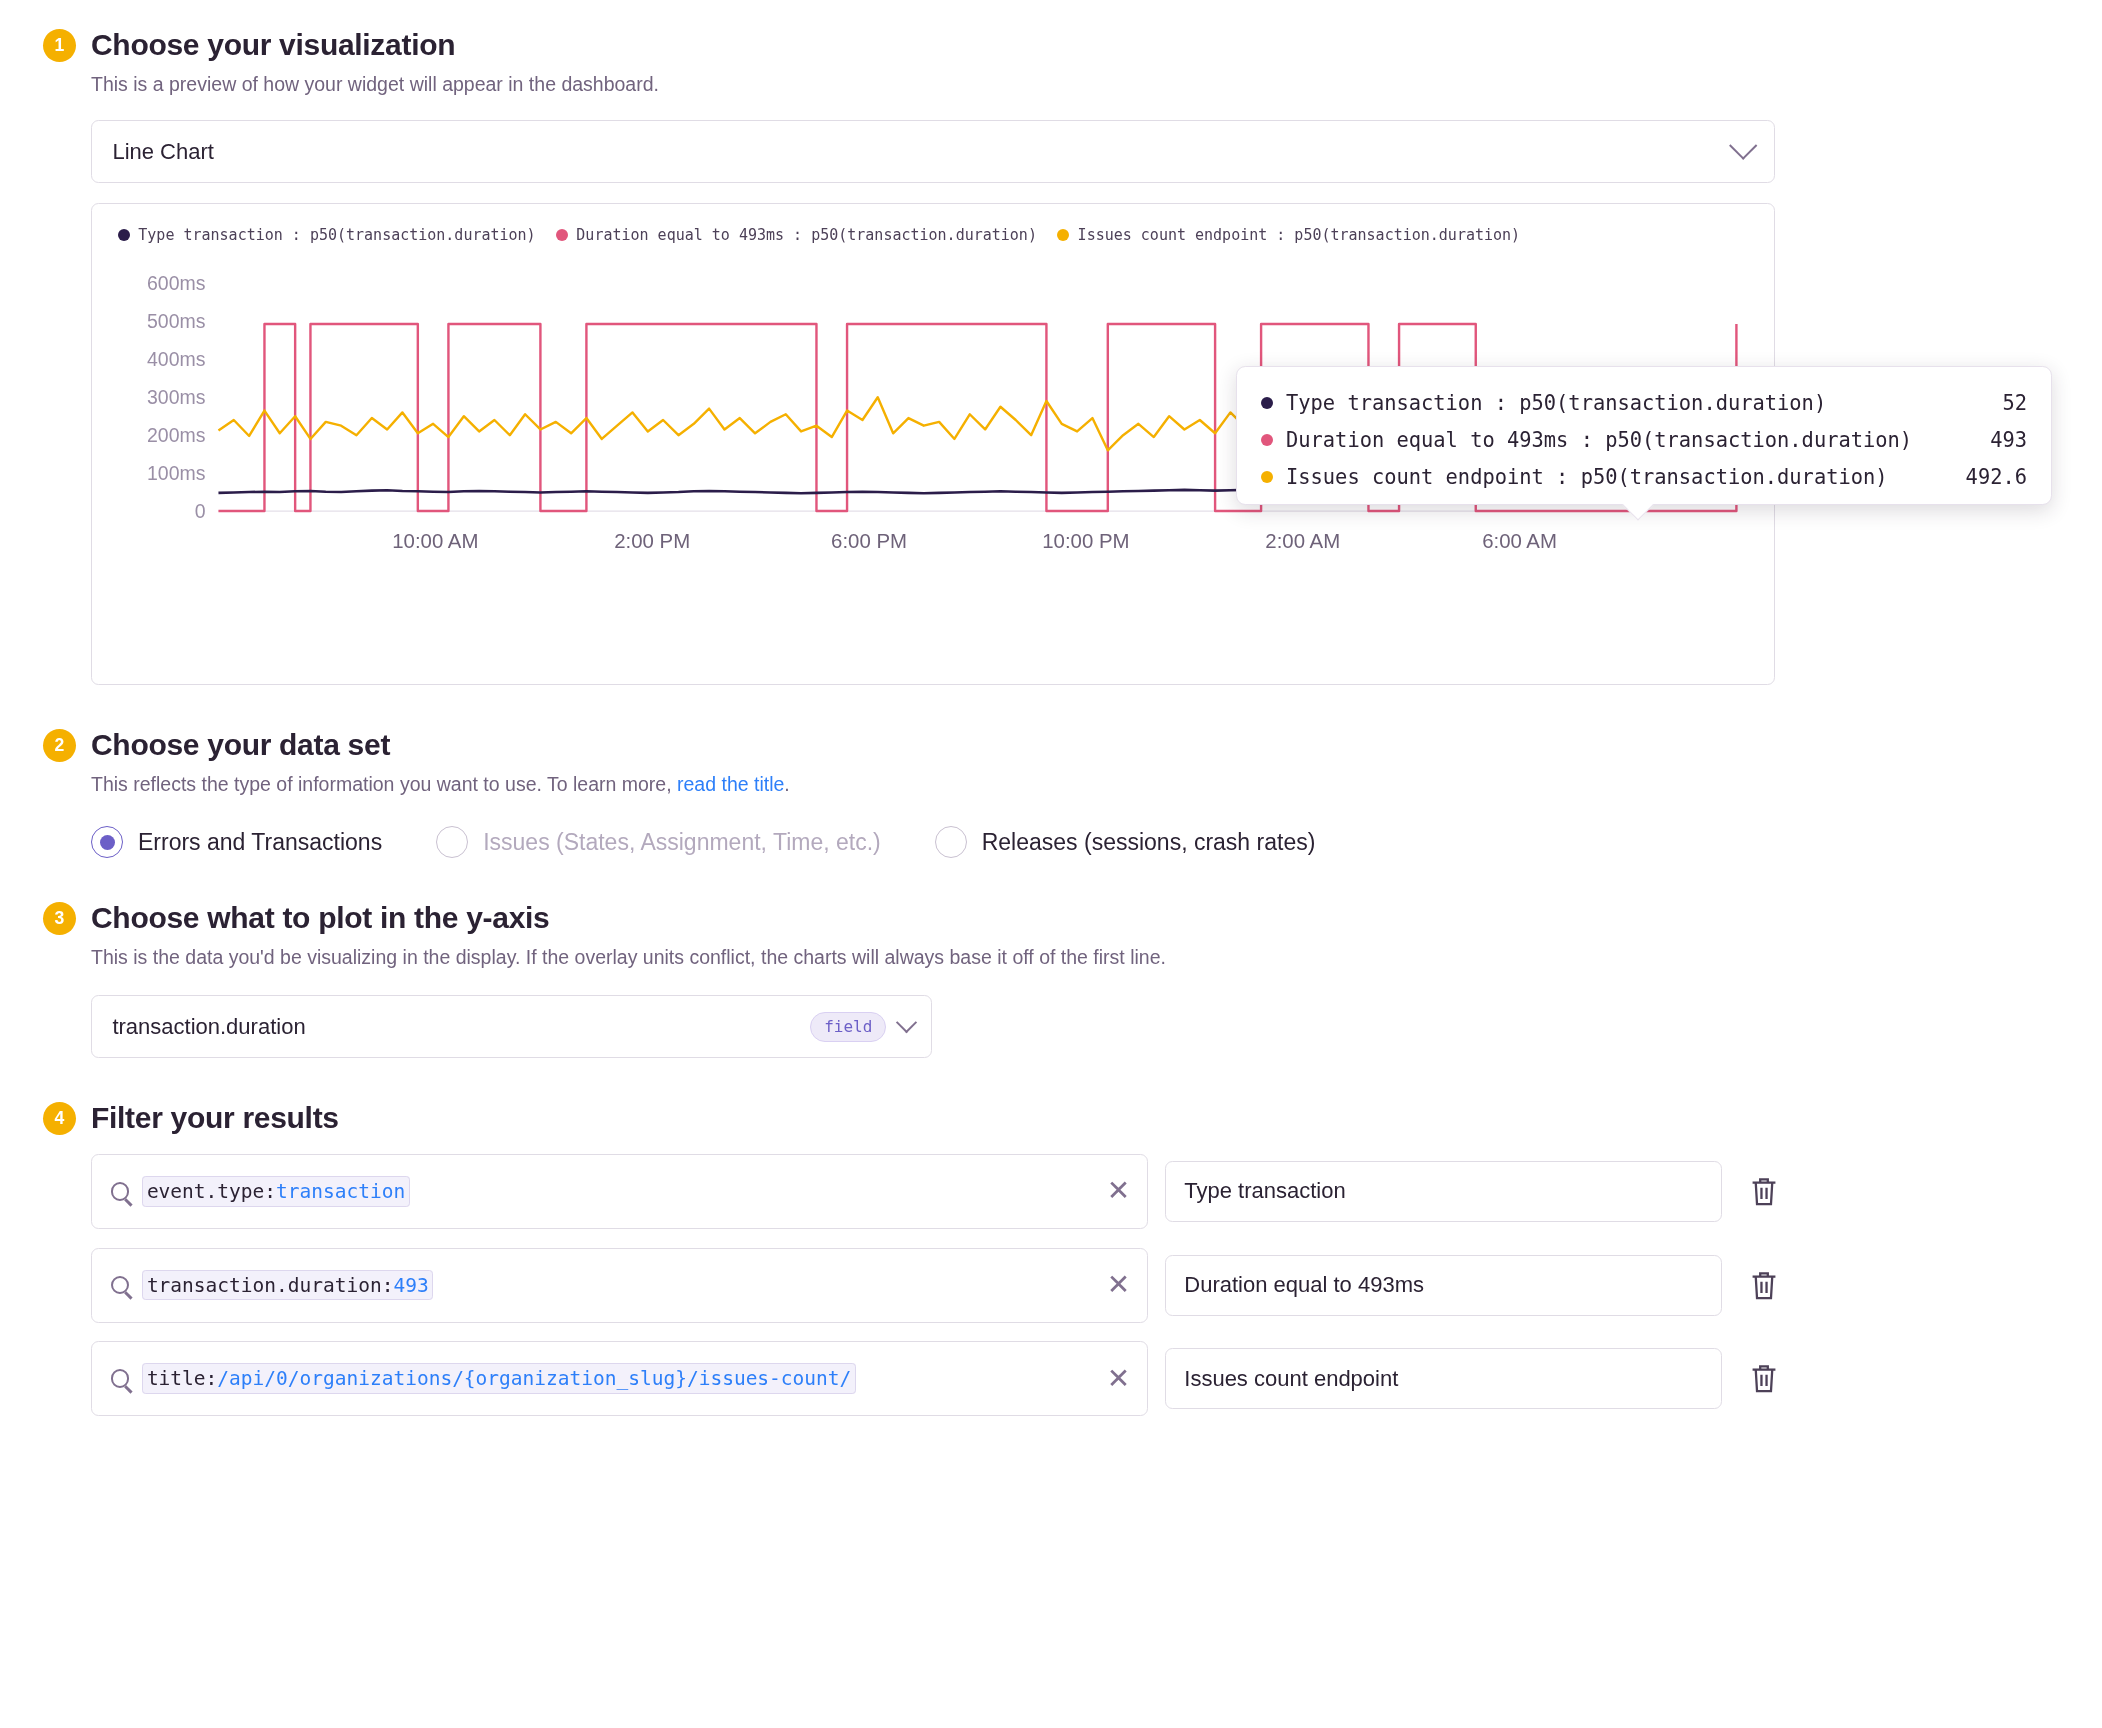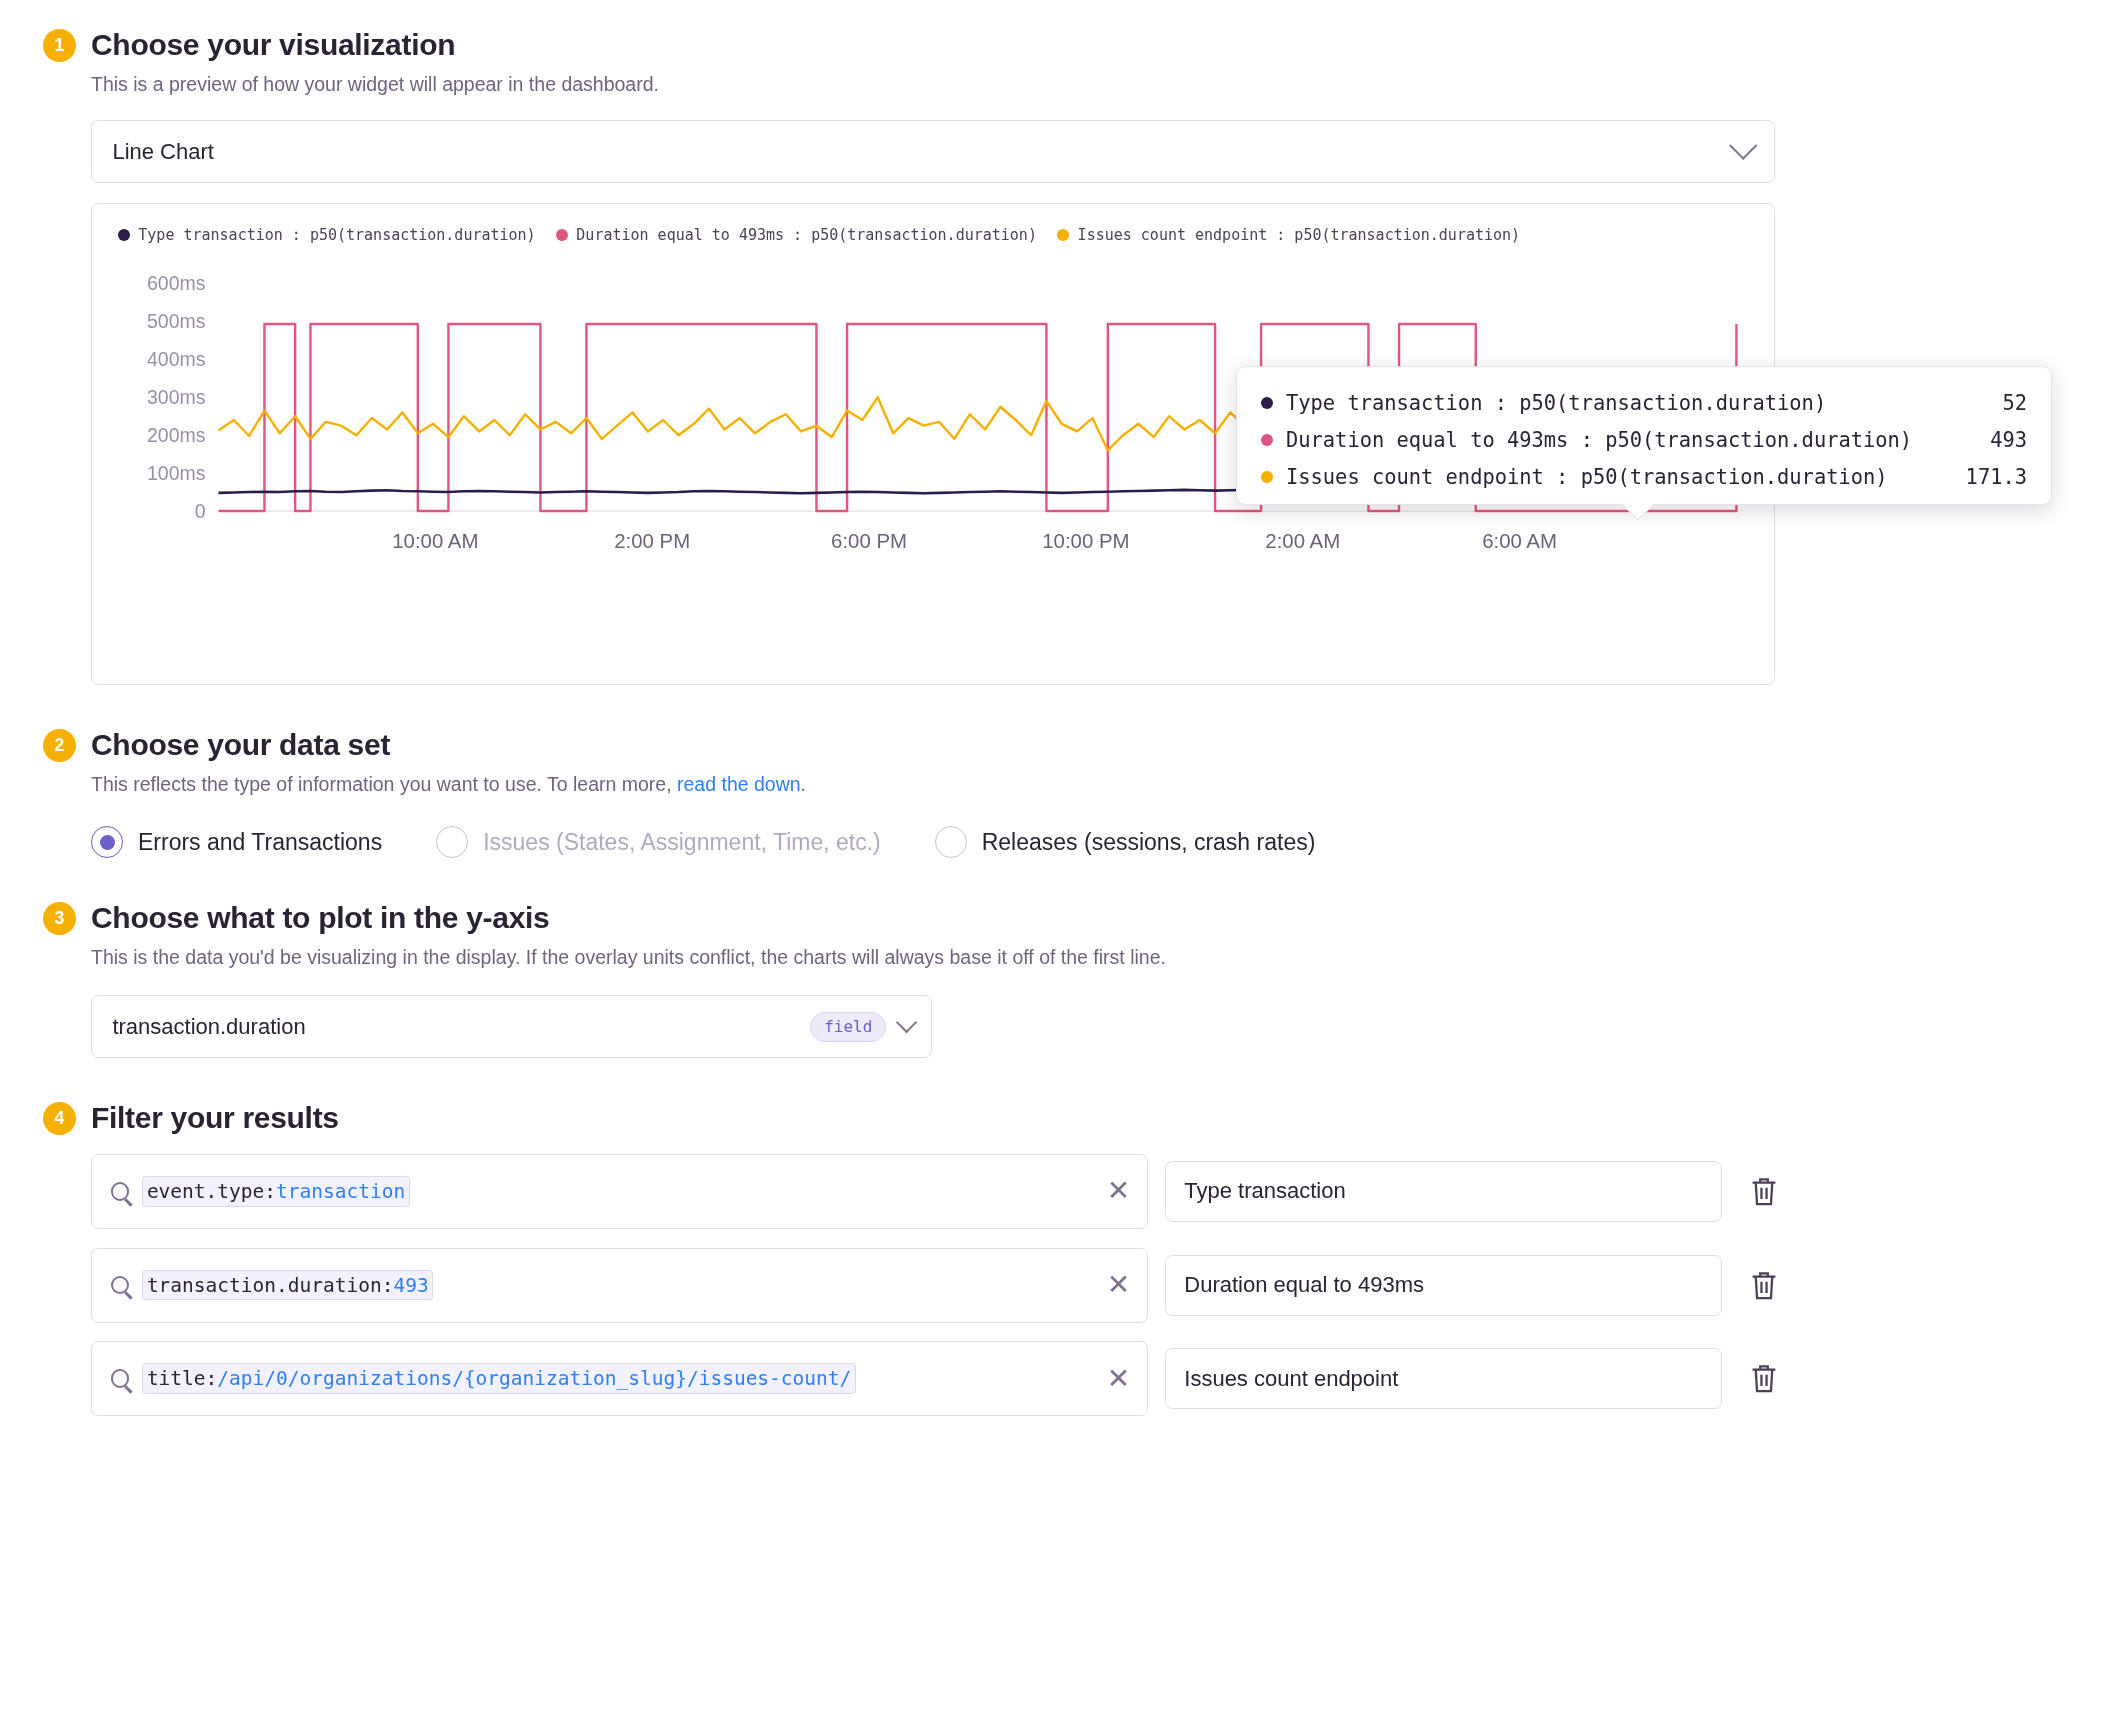--- a/index.html
+++ b/index.html
@@ -366,33 +366,33 @@
           <span class="value">52</span>
         </div>
         <div class="tt-row">
           <span class="dot" style="background:#e1567c"></span>
           <span class="label">Duration equal to 493ms : p50(transaction.duration)</span>
           <span class="value">493</span>
         </div>
         <div class="tt-row">
           <span class="dot" style="background:#f5b000"></span>
           <span class="label">Issues count endpoint : p50(transaction.duration)</span>
-          <span class="value">171.3</span>
+          <span class="value">492.6</span>
         </div>
         <div class="tt-arrow"></div>
       </div>
     </div>
   </div>
 
   <div class="sec">
     <div class="step-head">
       <div class="step-badge">2</div>
       <div class="step-title">Choose your data set</div>
     </div>
-    <div class="step-sub"><span>This reflects the type of information you want to use. To learn more, </span><a href="#">read the down</a><span>.</span></div>
+    <div class="step-sub"><span>This reflects the type of information you want to use. To learn more, </span><a href="#">read the title</a><span>.</span></div>
 
     <div class="radio-row">
       <div class="radio-opt">
         <span class="radio checked"></span>
         <span>Errors and Transactions</span>
       </div>
       <div class="radio-opt disabled">
         <span class="radio"></span>
         <span>Issues (States, Assignment, Time, etc.)</span>
       </div>

